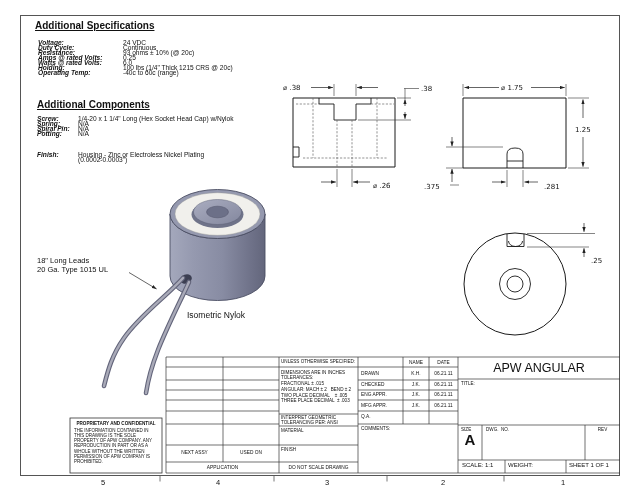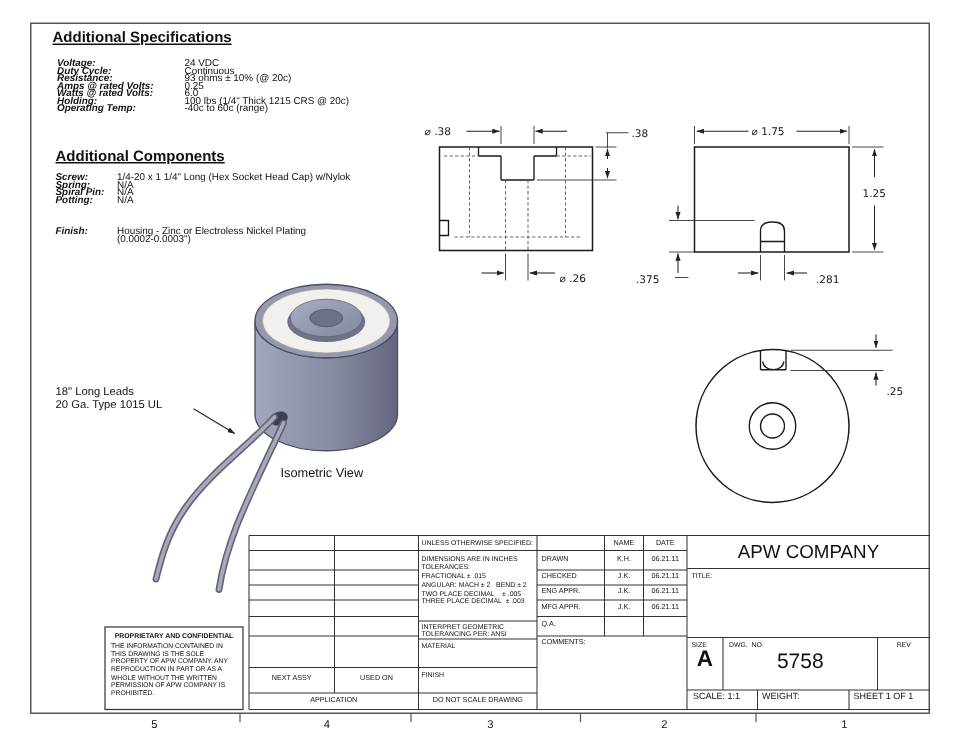--- a/index.html
+++ b/index.html
@@ -160,21 +160,21 @@
   <span>
     <div>Housing - Zinc or Electroless Nickel Plating</div>
     <div>(0.0002-0.0003")</div>
   </span>
 </div>
 
 <div class="note" style="left:37px;top:257px;">
   <div>18" Long Leads</div>
   <div>20 Ga. Type 1015 UL</div>
 </div>
-<div class="note" style="left:187px;top:311px;font-size:8.5px;">Isometric View</div>
+<div class="note" style="left:187px;top:311px;font-size:8.5px;">Isometric Nylok</div>
 
 <div class="tb" style="left:281px;top:359px;font-size:4.6px;">UNLESS OTHERWISE SPECIFIED:</div>
 <div class="abs" style="left:281px;top:369.5px;">
   <div class="tol-line">DIMENSIONS ARE IN INCHES</div>
   <div class="tol-line">TOLERANCES:</div>
   <div class="tol-line">FRACTIONAL ± .015</div>
   <div class="tol-line">ANGULAR: MACH ± 2   BEND ± 2</div>
   <div class="tol-line">TWO PLACE DECIMAL    ± .005</div>
   <div class="tol-line">THREE PLACE DECIMAL  ± .003</div>
 </div>
@@ -204,27 +204,26 @@
 <div class="tb c" style="left:429px;top:402.5px;width:29px;">06.21.11</div>
 
 <div class="tb" style="left:361px;top:413.5px;">Q.A.</div>
 
 <div class="tb" style="left:361px;top:426px;">COMMENTS:</div>
 
 <div class="tb c" style="left:166px;top:450px;width:57px;">NEXT ASSY</div>
 <div class="tb c" style="left:223px;top:450px;width:56px;">USED ON</div>
 <div class="tb c" style="left:166px;top:464.5px;width:113px;">APPLICATION</div>
 
-<div class="tb c" style="left:458px;top:361.5px;width:162px;font-size:12.5px;line-height:13px;">APW COMPANY</div>
+<div class="tb c" style="left:458px;top:361.5px;width:162px;font-size:12.5px;line-height:13px;">APW ANGULAR</div>
 <div class="tb" style="left:461px;top:380.5px;font-size:4.6px;">TITLE:</div>
 
 <div class="tb" style="left:461px;top:426.5px;font-size:4.6px;">SIZE</div>
 <div class="tb c" style="left:458px;top:432px;width:24px;font-size:15px;line-height:16px;font-weight:bold;">A</div>
 <div class="tb" style="left:486px;top:426.5px;font-size:4.6px;">DWG.  NO.</div>
-<div class="tb c" style="left:482px;top:433px;width:103px;font-size:14px;line-height:15px;">5758</div>
 <div class="tb c" style="left:585px;top:426.5px;width:35px;font-size:4.6px;">REV</div>
 
 <div class="tb" style="left:462px;top:462.5px;font-size:6px;">SCALE: 1:1</div>
 <div class="tb" style="left:508px;top:462.5px;font-size:6px;">WEIGHT:</div>
 <div class="tb" style="left:569px;top:462.5px;font-size:6px;">SHEET 1 OF 1</div>
 
 <div class="tb c" style="left:70px;top:420.5px;width:92px;font-size:4.6px;font-weight:bold;">PROPRIETARY AND CONFIDENTIAL</div>
 <div class="tb" style="left:74px;top:427.5px;width:85px;font-size:4.5px;line-height:5.3px;white-space:normal;">THE INFORMATION CONTAINED IN THIS DRAWING IS THE SOLE PROPERTY OF APW COMPANY.  ANY  REPRODUCTION IN PART OR AS A WHOLE WITHOUT THE WRITTEN PERMISSION OF APW COMPANY IS PROHIBITED.</div>
 
 <div class="zone" style="left:93px;top:477.5px;">5</div>

